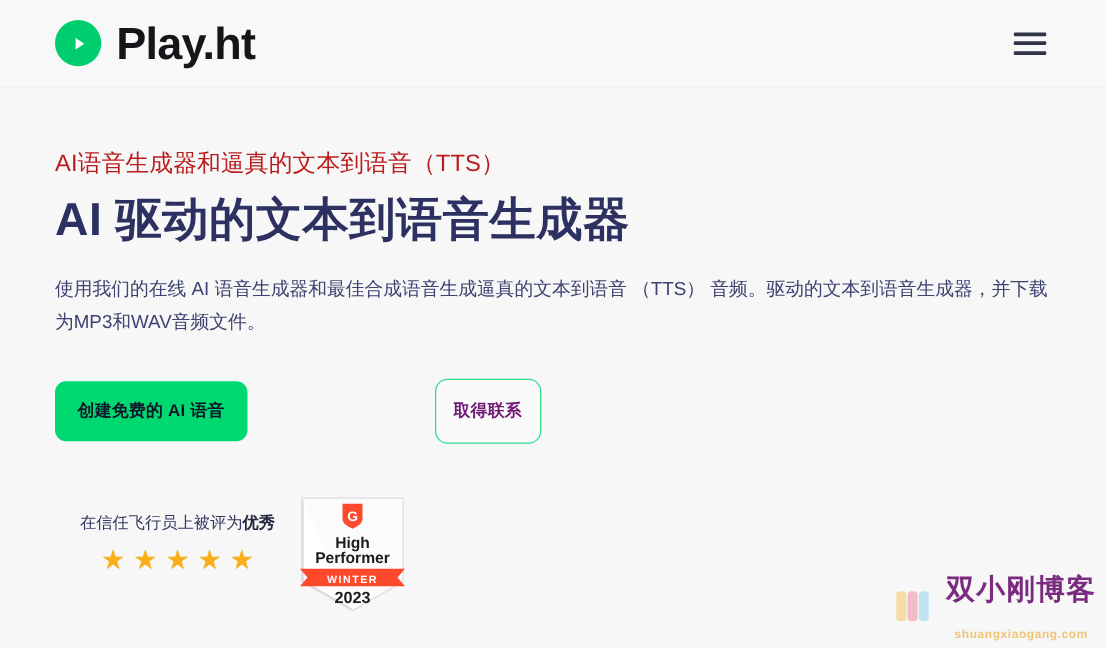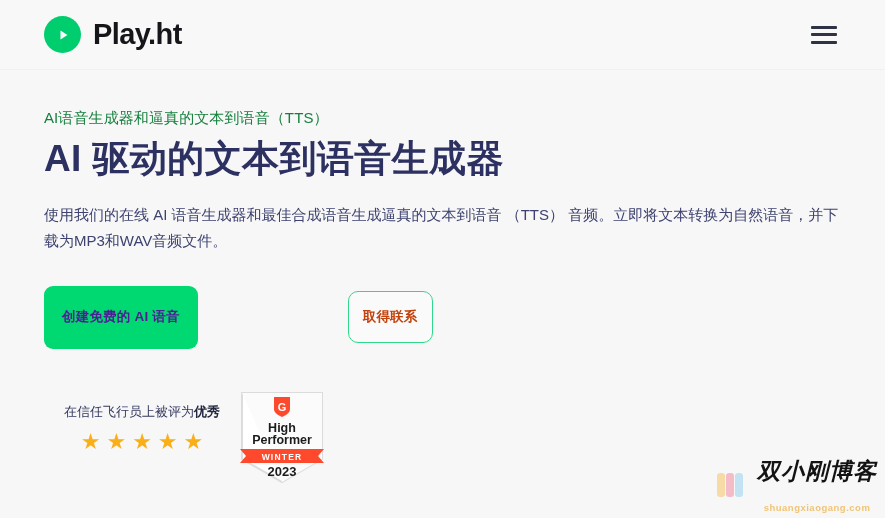--- a/index.html
+++ b/index.html
@@ -42,21 +42,21 @@
     background: #00ce6e;
     display: flex;
     align-items: center;
     justify-content: center;
     flex: 0 0 auto;
   }
 
   .logo-circle svg { display: block; }
 
   .brand-name {
-    font-size: 29px;
+    font-size: 36px;
     font-weight: bold;
     color: #16161a;
     letter-spacing: -0.6px;
     line-height: 1;
   }
 
   .menu-btn {
     width: 30px;
     height: 26px;
     display: flex;
@@ -75,23 +75,23 @@
     background: #2e3346;
     border-radius: 1px;
   }
 
   
   .hero {
     padding: 0 44px;
   }
 
   .eyebrow {
-    margin-top: 38px;
-    font-size: 15px;
-    color: #15803d;
+    margin-top: 50px;
+    font-size: 19px;
+    color: #b91c1c;
     letter-spacing: 0.1px;
     line-height: 1.3;
   }
 
   .headline {
     margin-top: 10px;
     font-size: 37px;
     font-weight: bold;
     color: #2d3161;
     letter-spacing: 0.4px;
@@ -108,39 +108,39 @@
 
   
   .cta-row {
     margin-top: 32px;
     display: flex;
     align-items: center;
   }
 
   .btn-primary {
     background: #00d971;
-    color: #4c1d95;
+    color: #0f172a;
     font-size: 13.5px;
     font-weight: bold;
     border: none;
     border-radius: 9px;
     padding: 0 18px;
-    height: 63px;
+    height: 48px;
     min-width: 141px;
     display: inline-flex;
     align-items: center;
     justify-content: center;
     cursor: pointer;
     letter-spacing: 0.2px;
   }
 
   .btn-secondary {
     margin-left: 150px;
     background: #fafafa;
-    color: #c2410c;
+    color: #701a75;
     font-size: 13.5px;
     font-weight: bold;
     border: 1.4px solid #2fd98b;
     border-radius: 10px;
     height: 52px;
     min-width: 82px;
     padding: 13px 14px;
     display: inline-flex;
     align-items: center;
     justify-content: center;
@@ -199,23 +199,22 @@
     opacity: 0.92;
   }
 
   .wm-mark { width: 34px; height: 30px; flex: 0 0 auto; }
 
   .wm-textblock { display: flex; flex-direction: column; line-height: 1; }
 
   .wm-cn {
     font-size: 23px;
     font-weight: bold;
-    color: #000000;
+    color: #701a75;
     letter-spacing: 1px;
-    font-style: italic;
   }
 
   .wm-url {
     margin-top: 20px;
     font-size: 9.5px;
     font-weight: bold;
     color: #f0c06c;
     letter-spacing: 0.5px;
     text-align: center;
   }
@@ -239,21 +238,21 @@
     <span></span>
   </button>
 </div>
 
 <div class="hero">
 
   <div class="eyebrow">AI语音生成器和逼真的文本到语音（TTS）</div>
 
   <h1 class="headline">AI 驱动的文本到语音生成器</h1>
 
-  <p class="subcopy">使用我们的在线 AI 语音生成器和最佳合成语音生成逼真的文本到语音 （TTS） 音频。立即将文本转换为自然语音，并下载为MP3和WAV音频文件。</p>
+  <p class="subcopy">使用我们的在线 AI 语音生成器和最佳合成语音生成逼真的文本到语音 （TTS） 音频。驱动的文本到语音生成器，并下载为MP3和WAV音频文件。</p>
 
   <div class="cta-row">
     <button class="btn-primary">创建免费的 AI 语音</button>
     <button class="btn-secondary">取得联系</button>
   </div>
 
   <div class="trust-row">
 
     <div class="trust-text-block">
       <div class="trust-line"><span>在信任飞行员上被评为</span><b>优秀</b></div>

